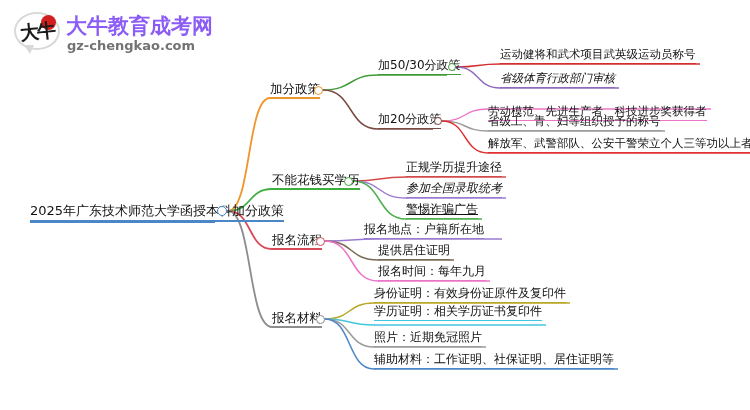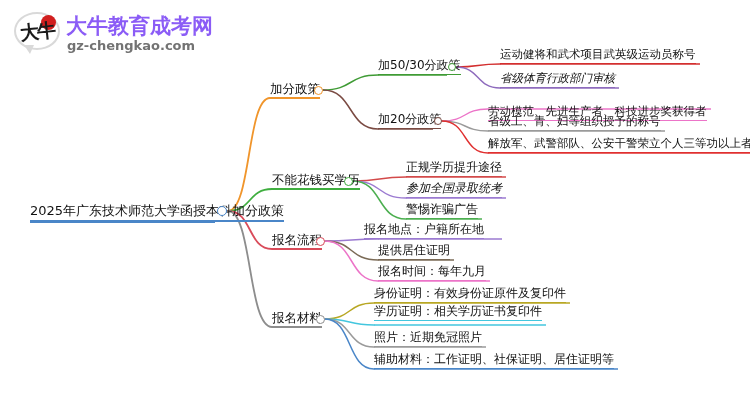--- a/index.html
+++ b/index.html
@@ -215,21 +215,21 @@
       <div class="node lvl3" style="left: 500px; top: 71px; border-bottom-color: rgb(142, 107, 189); font-style: italic;"><span>省级体育行政部门审核</span></div>
       <div class="node lvl2" style="left: 378px; top: 112px; border-bottom-color: rgb(122, 74, 66);"><span>加20分政策</span></div>
       <div class="dot" style="left: 434px; top: 117px; width: 8px; height: 8px; border: 1.6px solid rgb(122, 74, 66);"></div>
       <div class="node lvl3" style="left: 488px; top: 92px; border-bottom-color: rgb(236, 116, 200); margin-top: 12px;"><span>劳动模范、先进生产者、科技进步奖获得者</span></div>
       <div class="node lvl3" style="left: 488px; top: 114px; border-bottom-color: rgb(154, 154, 154);"><span>省级工、青、妇等组织授予的称号</span></div>
       <div class="node lvl3" style="left: 488px; top: 136px; border-bottom-color: rgb(224, 48, 48);"><span>解放军、武警部队、公安干警荣立个人三等功以上者</span></div>
       <div class="node lvl1" style="left: 272px; top: 172px; border-bottom-color: rgb(63, 174, 63);"><span>不能花钱买学历</span></div>
       <div class="dot" style="left: 343.5px; top: 176.5px; width: 9px; height: 9px; border: 1.6px solid rgb(63, 174, 63);"></div>
       <div class="node lvl2" style="left: 406px; top: 160px; border-bottom-color: rgb(211, 74, 74);"><span>正规学历提升途径</span></div>
       <div class="node lvl2" style="left: 406px; top: 181px; border-bottom-color: rgb(155, 122, 209); font-style: italic;"><span>参加全国录取统考</span></div>
-      <div class="node lvl2" style="left: 406px; top: 202px; border-bottom-color: rgb(76, 175, 80);"><span>警惕诈骗广告</span></div>
+      <div class="node lvl2" style="left: 406px; top: 202px; border-bottom-color: rgb(76, 175, 80); text-decoration: underline;"><span>警惕诈骗广告</span></div>
       <div class="node lvl1" style="left: 272px; top: 232px; border-bottom-color: rgb(217, 75, 90);"><span>报名流程</span></div>
       <div class="dot" style="left: 315.5px; top: 236.5px; width: 9px; height: 9px; border: 1.6px solid rgb(217, 75, 90);"></div>
       <div class="node lvl2" style="left: 364px; top: 222px; border-bottom-color: rgb(155, 122, 209);"><span>报名地点：户籍所在地</span></div>
       <div class="node lvl2" style="left: 378px; top: 243px; border-bottom-color: rgb(122, 106, 86);"><span>提供居住证明</span></div>
       <div class="node lvl2" style="left: 378px; top: 264px; border-bottom-color: rgb(236, 116, 200); font-family: Liberation Serif, serif;"><span>报名时间：每年九月</span></div>
       <div class="node lvl1" style="left: 272px; top: 310px; border-bottom-color: rgb(141, 141, 141);"><span>报名材料</span></div>
       <div class="dot" style="left: 315.5px; top: 314.5px; width: 9px; height: 9px; border: 1.6px solid rgb(141, 141, 141);"></div>
       <div class="node lvl2" style="left: 374px; top: 286px; border-bottom-color: rgb(184, 167, 35);"><span>身份证明：有效身份证原件及复印件</span></div>
       <div class="node lvl2" style="left: 374px; top: 304px; border-bottom-color: rgb(67, 198, 222);"><span>学历证明：相关学历证书复印件</span></div>
       <div class="node lvl2" style="left: 374px; top: 330px; border-bottom-color: rgb(154, 154, 154);"><span>照片：近期免冠照片</span></div>

